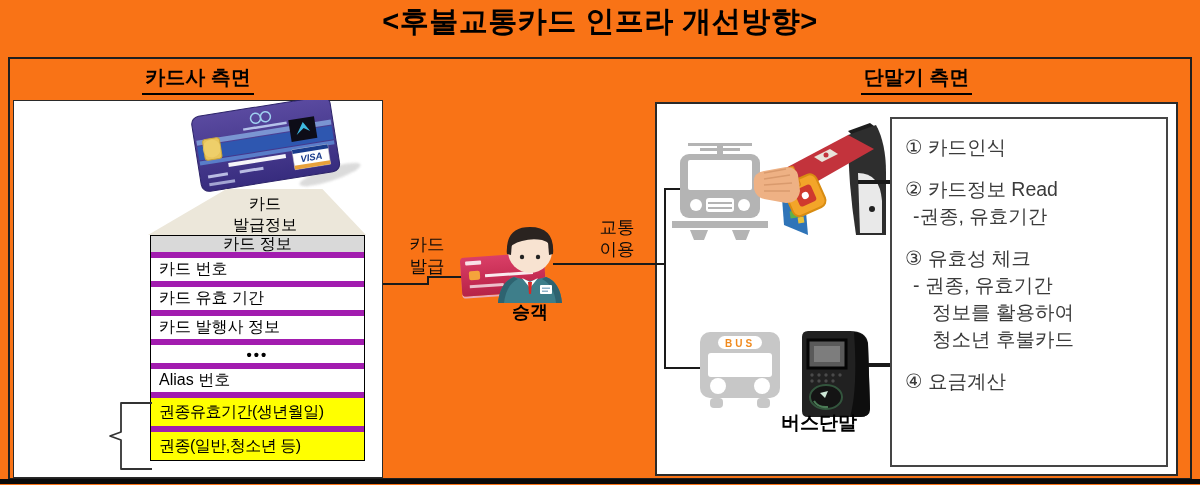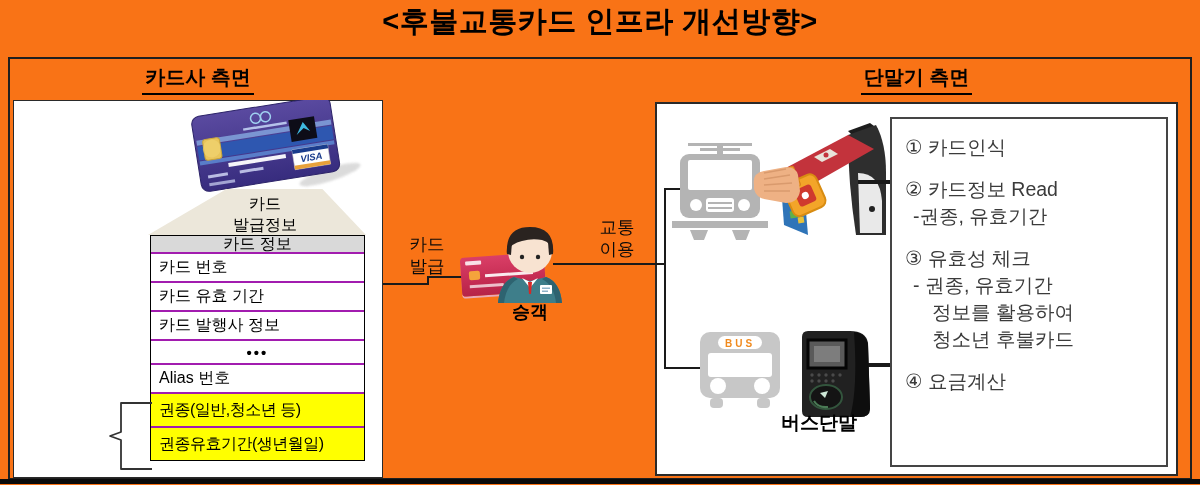--- a/index.html
+++ b/index.html
@@ -24,21 +24,21 @@
   
   #card-img { left:188px; top:100px; width:156px; height:92px; }
   #card-shadow { left:298px; top:168px; width:64px; height:13px; background:#c9c9c9; opacity:.65; border-radius:50%; transform:rotate(-18deg); filter:blur(1px); }
 
   
   #funnel { left:148px; top:189px; width:218px; height:46px; background:#ece7da; clip-path:polygon(36% 0, 80% 0, 100% 100%, 0 100%); }
   #issue-info { left:190px; top:193px; width:150px; text-align:center; font-size:16px; line-height:21px; color:#000; font-weight:500; }
 
   
   #card-table { left:150px; top:235px; width:215px; border:1px solid #000; background:#fff; }
-  .t-row { display:flex; align-items:center; padding-left:8px; font-size:16px; color:#000; border-top:2px solid #a21caf; overflow:hidden; white-space:nowrap; }
+  .t-row { display:flex; align-items:center; padding-left:8px; font-size:16px; color:#000; border-top:6px solid #a21caf; overflow:hidden; white-space:nowrap; }
   .t-row:first-child { border-top:none; }
   .t-row.header { justify-content:center; padding-left:0; background:#d9d9d9; }
   .t-row.dots { justify-content:center; padding-left:0; font-weight:bold; letter-spacing:2px; font-size:15px; }
   .t-row.highlight { background:#ffff00; letter-spacing:-0.5px; }
 
   #brace { left:107px; top:401px; }
 
   
   .hline, .vline { background:#1a1a1a; }
 
@@ -133,22 +133,22 @@
     <div>발급정보</div>
   </div>
 
   <div id="card-table" class="abs">
       <div class="t-row header" style="height: 16px;">카드 정보</div>
       <div class="t-row row" style="height: 29px;">카드 번호</div>
       <div class="t-row row" style="height: 29px;">카드 유효 기간</div>
       <div class="t-row row" style="height: 29px;">카드 발행사 정보</div>
       <div class="t-row dots" style="height: 24px;">•••</div>
       <div class="t-row row" style="height: 29px;">Alias 번호</div>
+      <div class="t-row highlight" style="height: 34px;">권종유효기간(생년월일)</div>
       <div class="t-row highlight" style="height: 34px;">권종(일반,청소년 등)</div>
-      <div class="t-row highlight" style="height: 34px;">권종유효기간(생년월일)</div>
     </div>
 
   <svg id="brace" class="abs" width="46" height="70" viewBox="0 0 46 70">
     <path d="M45 2 L14 2 L14 31 L3 35 L14 39 L14 68 L45 68" fill="none" stroke="#333" stroke-width="1.8" stroke-linejoin="round"></path>
   </svg>
 
   <div class="abs hline" style="left:383px;top:283px;width:46px;height:2px;"></div>
   <div class="abs vline" style="left:427px;top:277px;width:2px;height:8px;"></div>
   <div class="abs hline" style="left:427px;top:276px;width:36px;height:2px;"></div>
 

